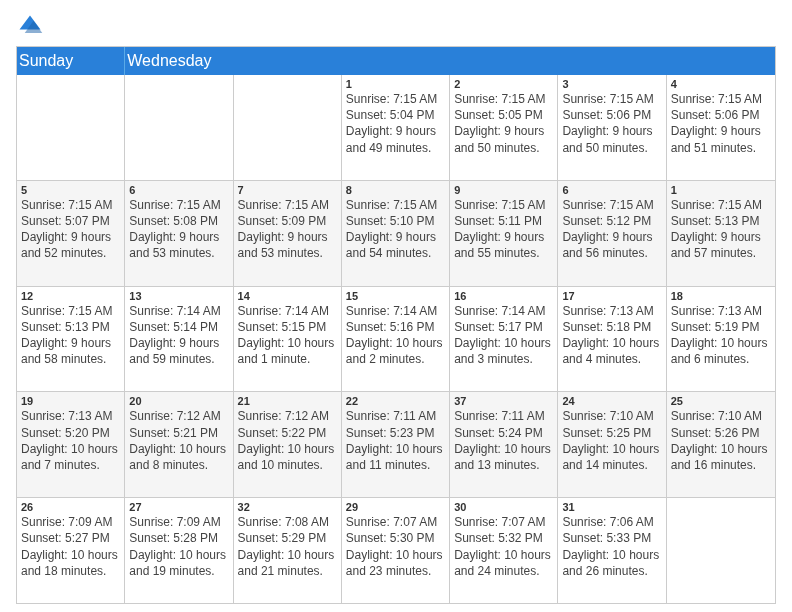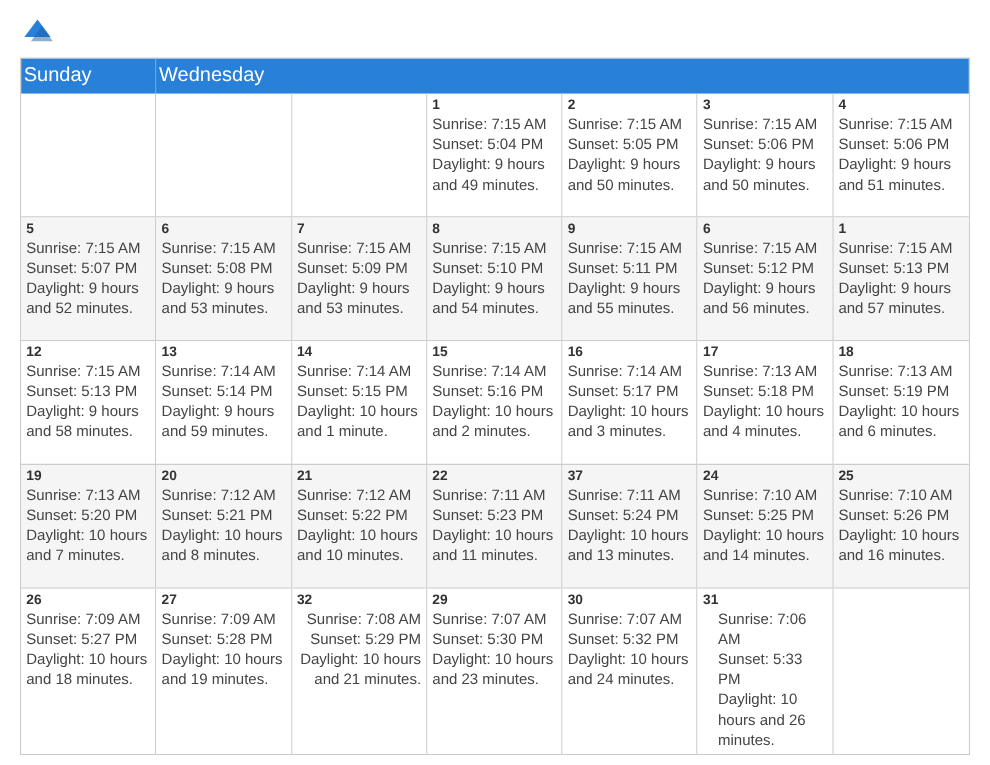--- a/index.html
+++ b/index.html
@@ -316,39 +316,39 @@
 Daylight: 10 hours and 18 minutes.</div>
           </div>
           <div class="day-cell">
             <div class="day-num">27</div>
             <div class="day-info" style="white-space: pre-line;">Sunrise: 7:09 AM
 Sunset: 5:28 PM
 Daylight: 10 hours and 19 minutes.</div>
           </div>
           <div class="day-cell">
             <div class="day-num">32</div>
-            <div class="day-info" style="white-space: pre-line; text-align: right;">Sunrise: 7:08 AM
+            <div class="day-info" style="white-space: pre-line;">Sunrise: 7:08 AM
 Sunset: 5:29 PM
 Daylight: 10 hours and 21 minutes.</div>
           </div>
           <div class="day-cell">
             <div class="day-num">29</div>
             <div class="day-info" style="white-space: pre-line;">Sunrise: 7:07 AM
 Sunset: 5:30 PM
 Daylight: 10 hours and 23 minutes.</div>
           </div>
           <div class="day-cell">
             <div class="day-num">30</div>
             <div class="day-info" style="white-space: pre-line;">Sunrise: 7:07 AM
 Sunset: 5:32 PM
 Daylight: 10 hours and 24 minutes.</div>
           </div>
           <div class="day-cell">
             <div class="day-num">31</div>
-            <div class="day-info" style="white-space: pre-line; margin-left: 12px;">Sunrise: 7:06 AM
+            <div class="day-info" style="white-space: pre-line;">Sunrise: 7:06 AM
 Sunset: 5:33 PM
 Daylight: 10 hours and 26 minutes.</div>
           </div>
           <div class="day-cell"></div>
         </div>
       </div>
   </div>
 </div>
 
 </body></html>

